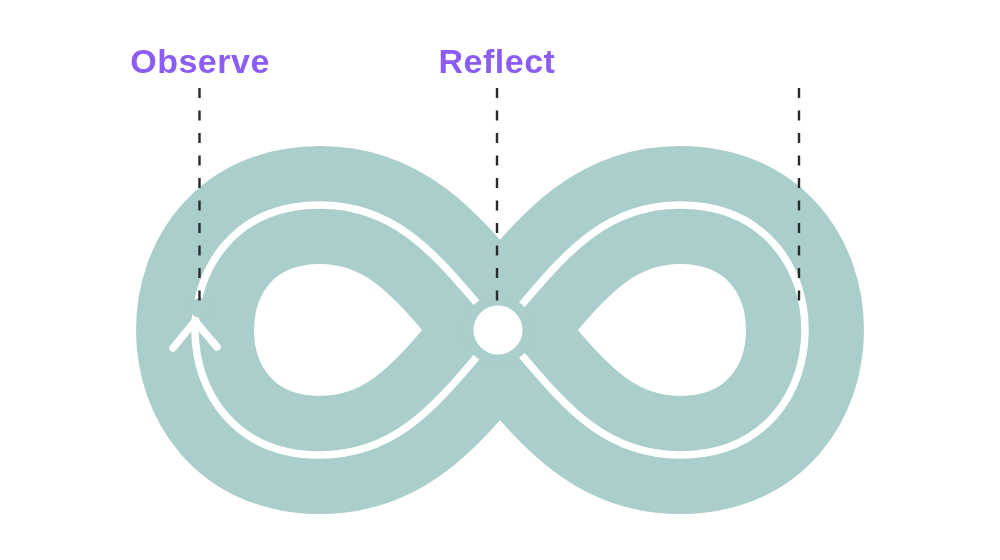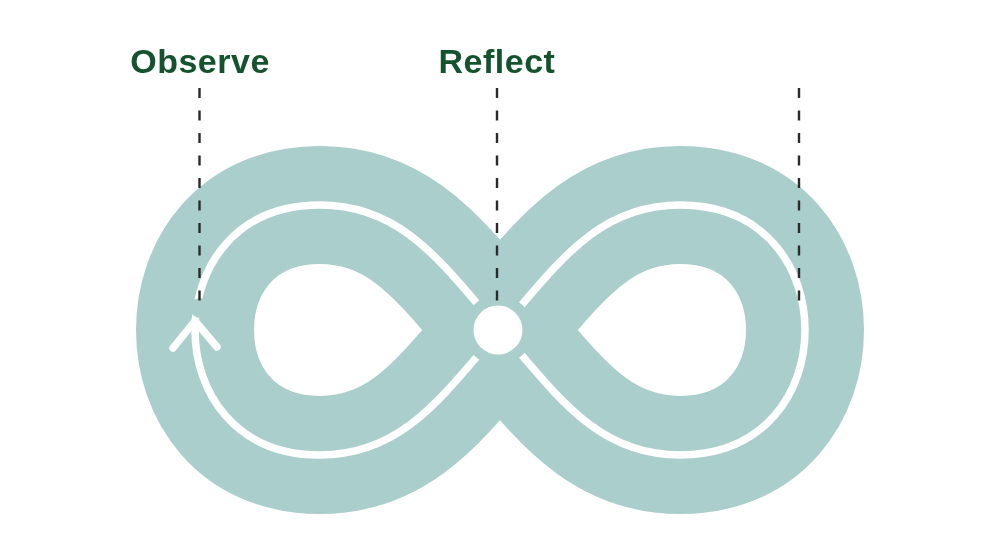--- a/index.html
+++ b/index.html
@@ -21,21 +21,21 @@
     top: 0;
     display: block;
   }
   .phase-label {
     position: absolute;
     top: 44px;
     transform: translateX(-50%);
     font-size: 34px;
     font-weight: 700;
     letter-spacing: 0.5px;
-    color: #14532d;
+    color: #8b5cf6;
     white-space: nowrap;
     line-height: 34px;
   }
   .label-observe { left: 200px; }
   .label-reflect { left: 497px; }
   .label-make    { left: 800px; }
 </style>
 </head>
 <body>
 

